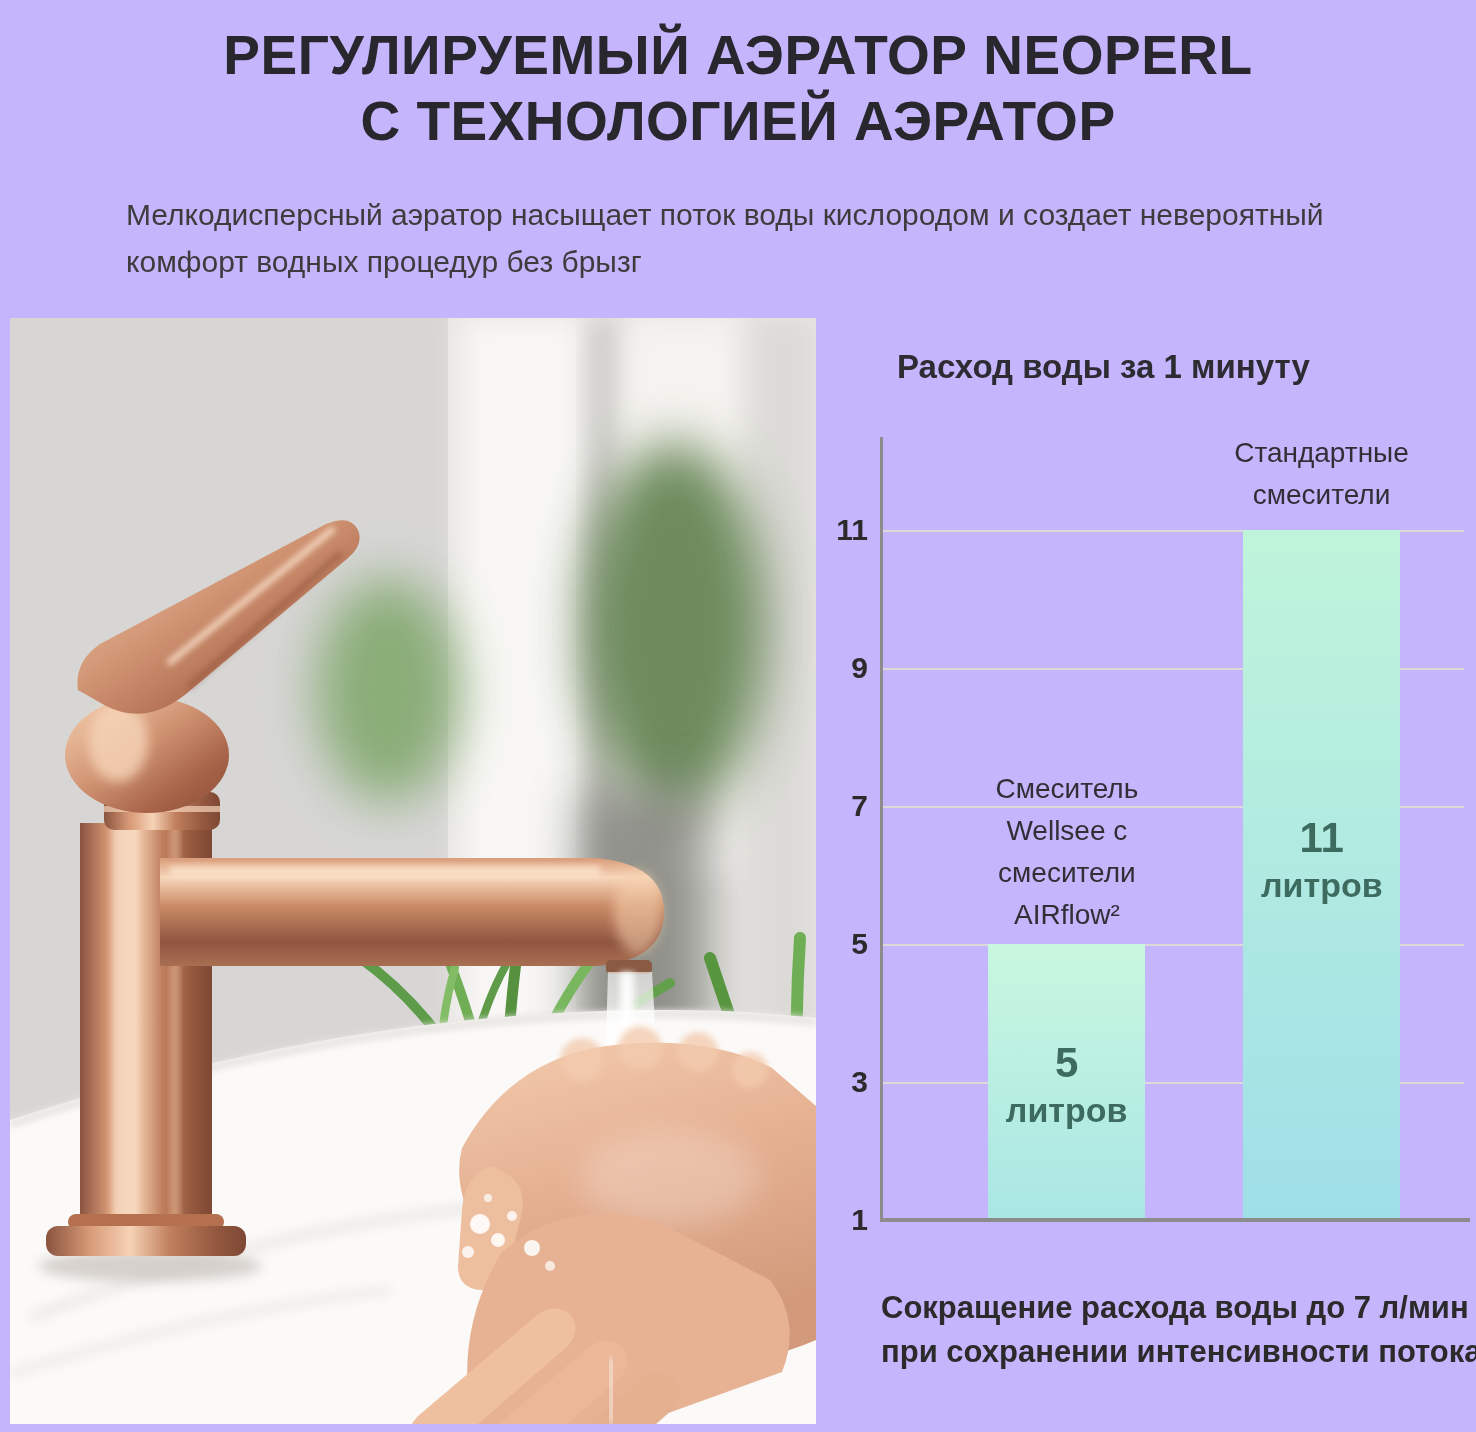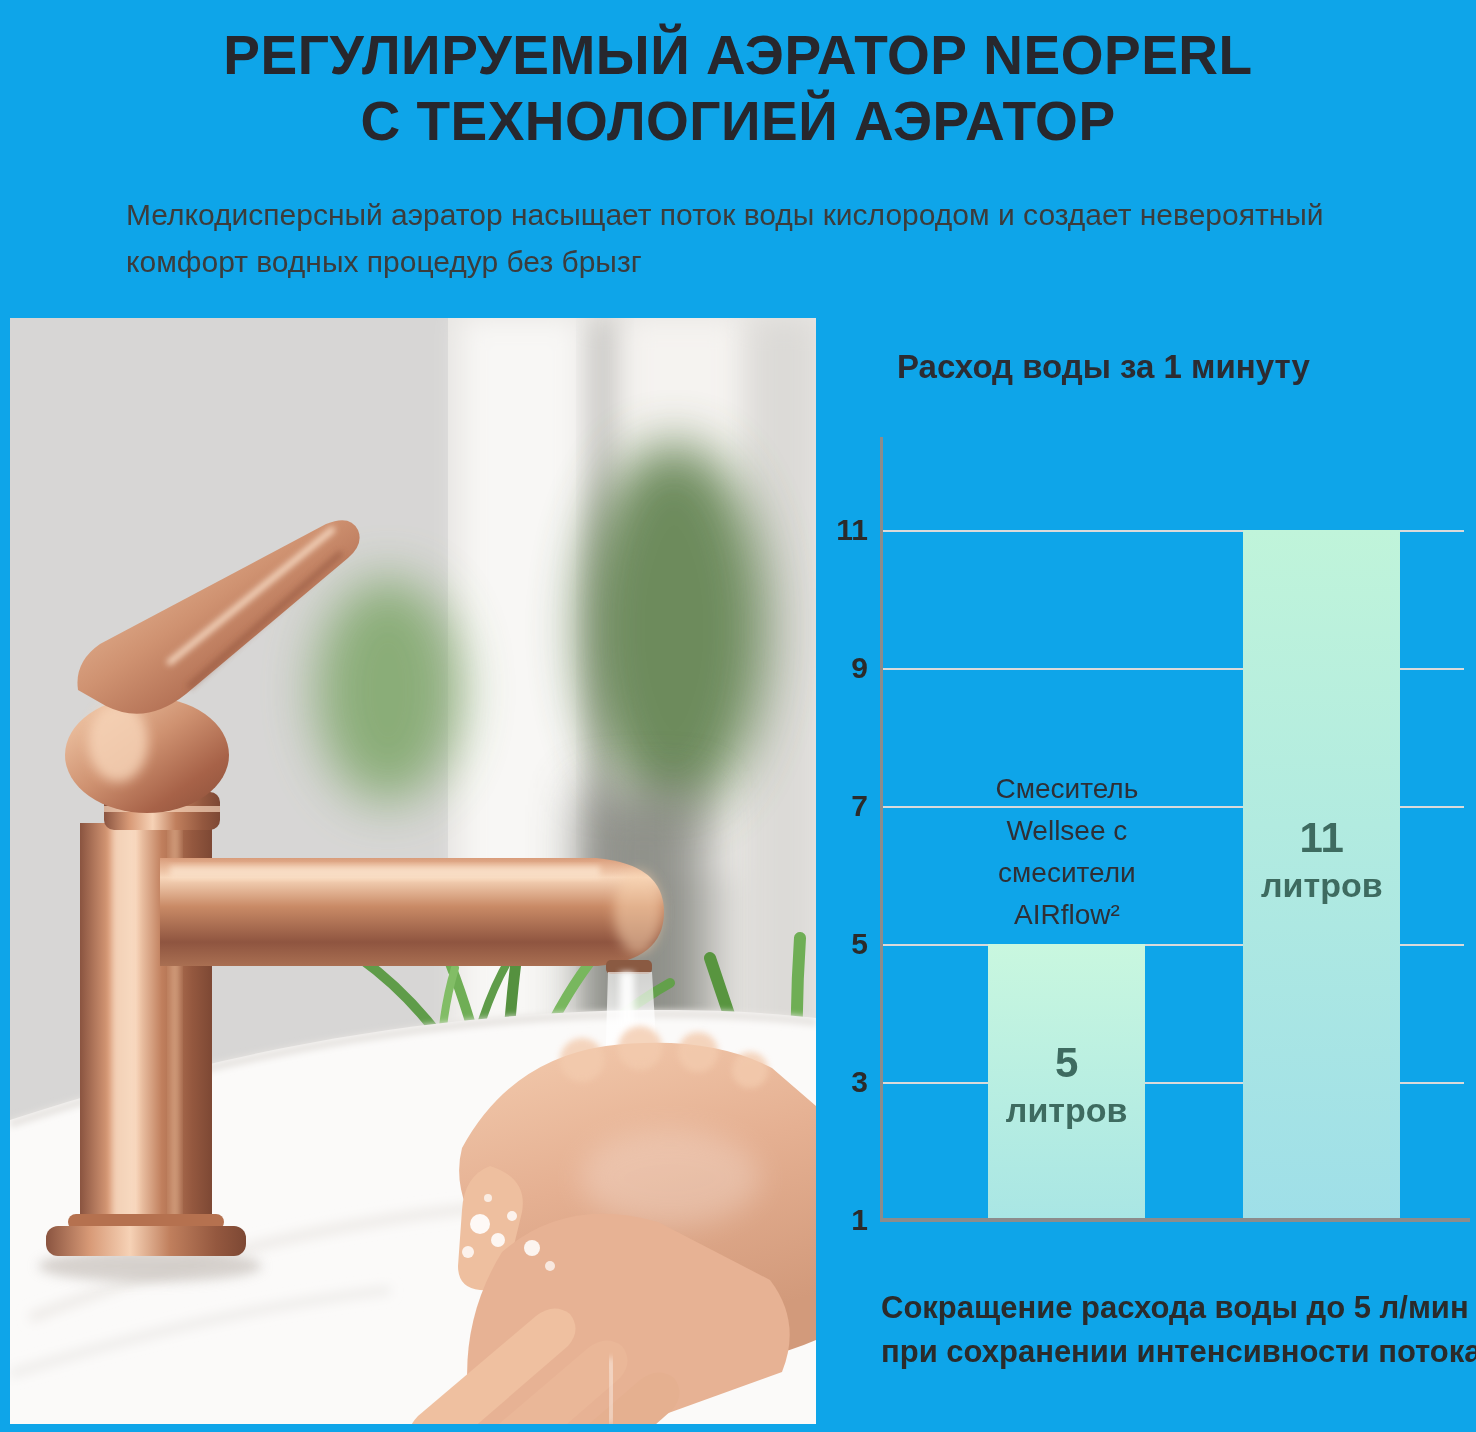--- a/index.html
+++ b/index.html
@@ -1,17 +1,17 @@
 <!DOCTYPE html>
 <html><head>
 <meta charset="utf-8">
 <style>
   html,body{margin:0;padding:0;background:#ffffff;}
   .canvas{
-    position:relative;width:1476px;height:1432px;overflow:hidden;background:#0ea5e9;
+    position:relative;width:1476px;height:1432px;overflow:hidden;background:#c4b5fd;
     font-family:"Liberation Sans",sans-serif;color:#27272d;text-decoration:underline;
   }
   
   .title{
     position:absolute;top:22px;left:0;width:100%;text-align:center;
     font-size:55px;font-weight:800;line-height:1.2;letter-spacing:.5px;color:#27272d;
   }
   .subtitle{
     position:absolute;top:192px;left:88px;width:1300px;
     font-size:30px;line-height:1.55;color:#3c3c3c;font-weight:400;margin-left:38px;
@@ -212,36 +212,40 @@
     <span class="tick t5">5</span>
     <span class="tick t3">3</span>
     <span class="tick t1">1</span>
 
     <div class="cat-label cat1">
       <div>Смеситель</div>
       <div>Wellsee с</div>
       <div>смесители</div>
       <div>AIRflow²</div>
     </div>
+    <div class="cat-label cat2">
+      <div>Стандартные</div>
+      <div>смесители</div>
+    </div>
 
     <div class="bar bar1">
       <div class="bar-value">
         <div class="num">5</div>
         <div class="unit">литров</div>
       </div>
     </div>
     <div class="bar bar2">
       <div class="bar-value">
         <div class="num">11</div>
         <div class="unit">литров</div>
       </div>
     </div>
 
     <div class="yaxis"></div>
     <div class="xaxis"></div>
   </div>
 
   <div class="footer">
-    <div>Сокращение расхода воды до 5 л/мин</div>
+    <div>Сокращение расхода воды до 7 л/мин</div>
     <div>при сохранении интенсивности потока</div>
   </div>
 
 </div>
 
 </body></html>

